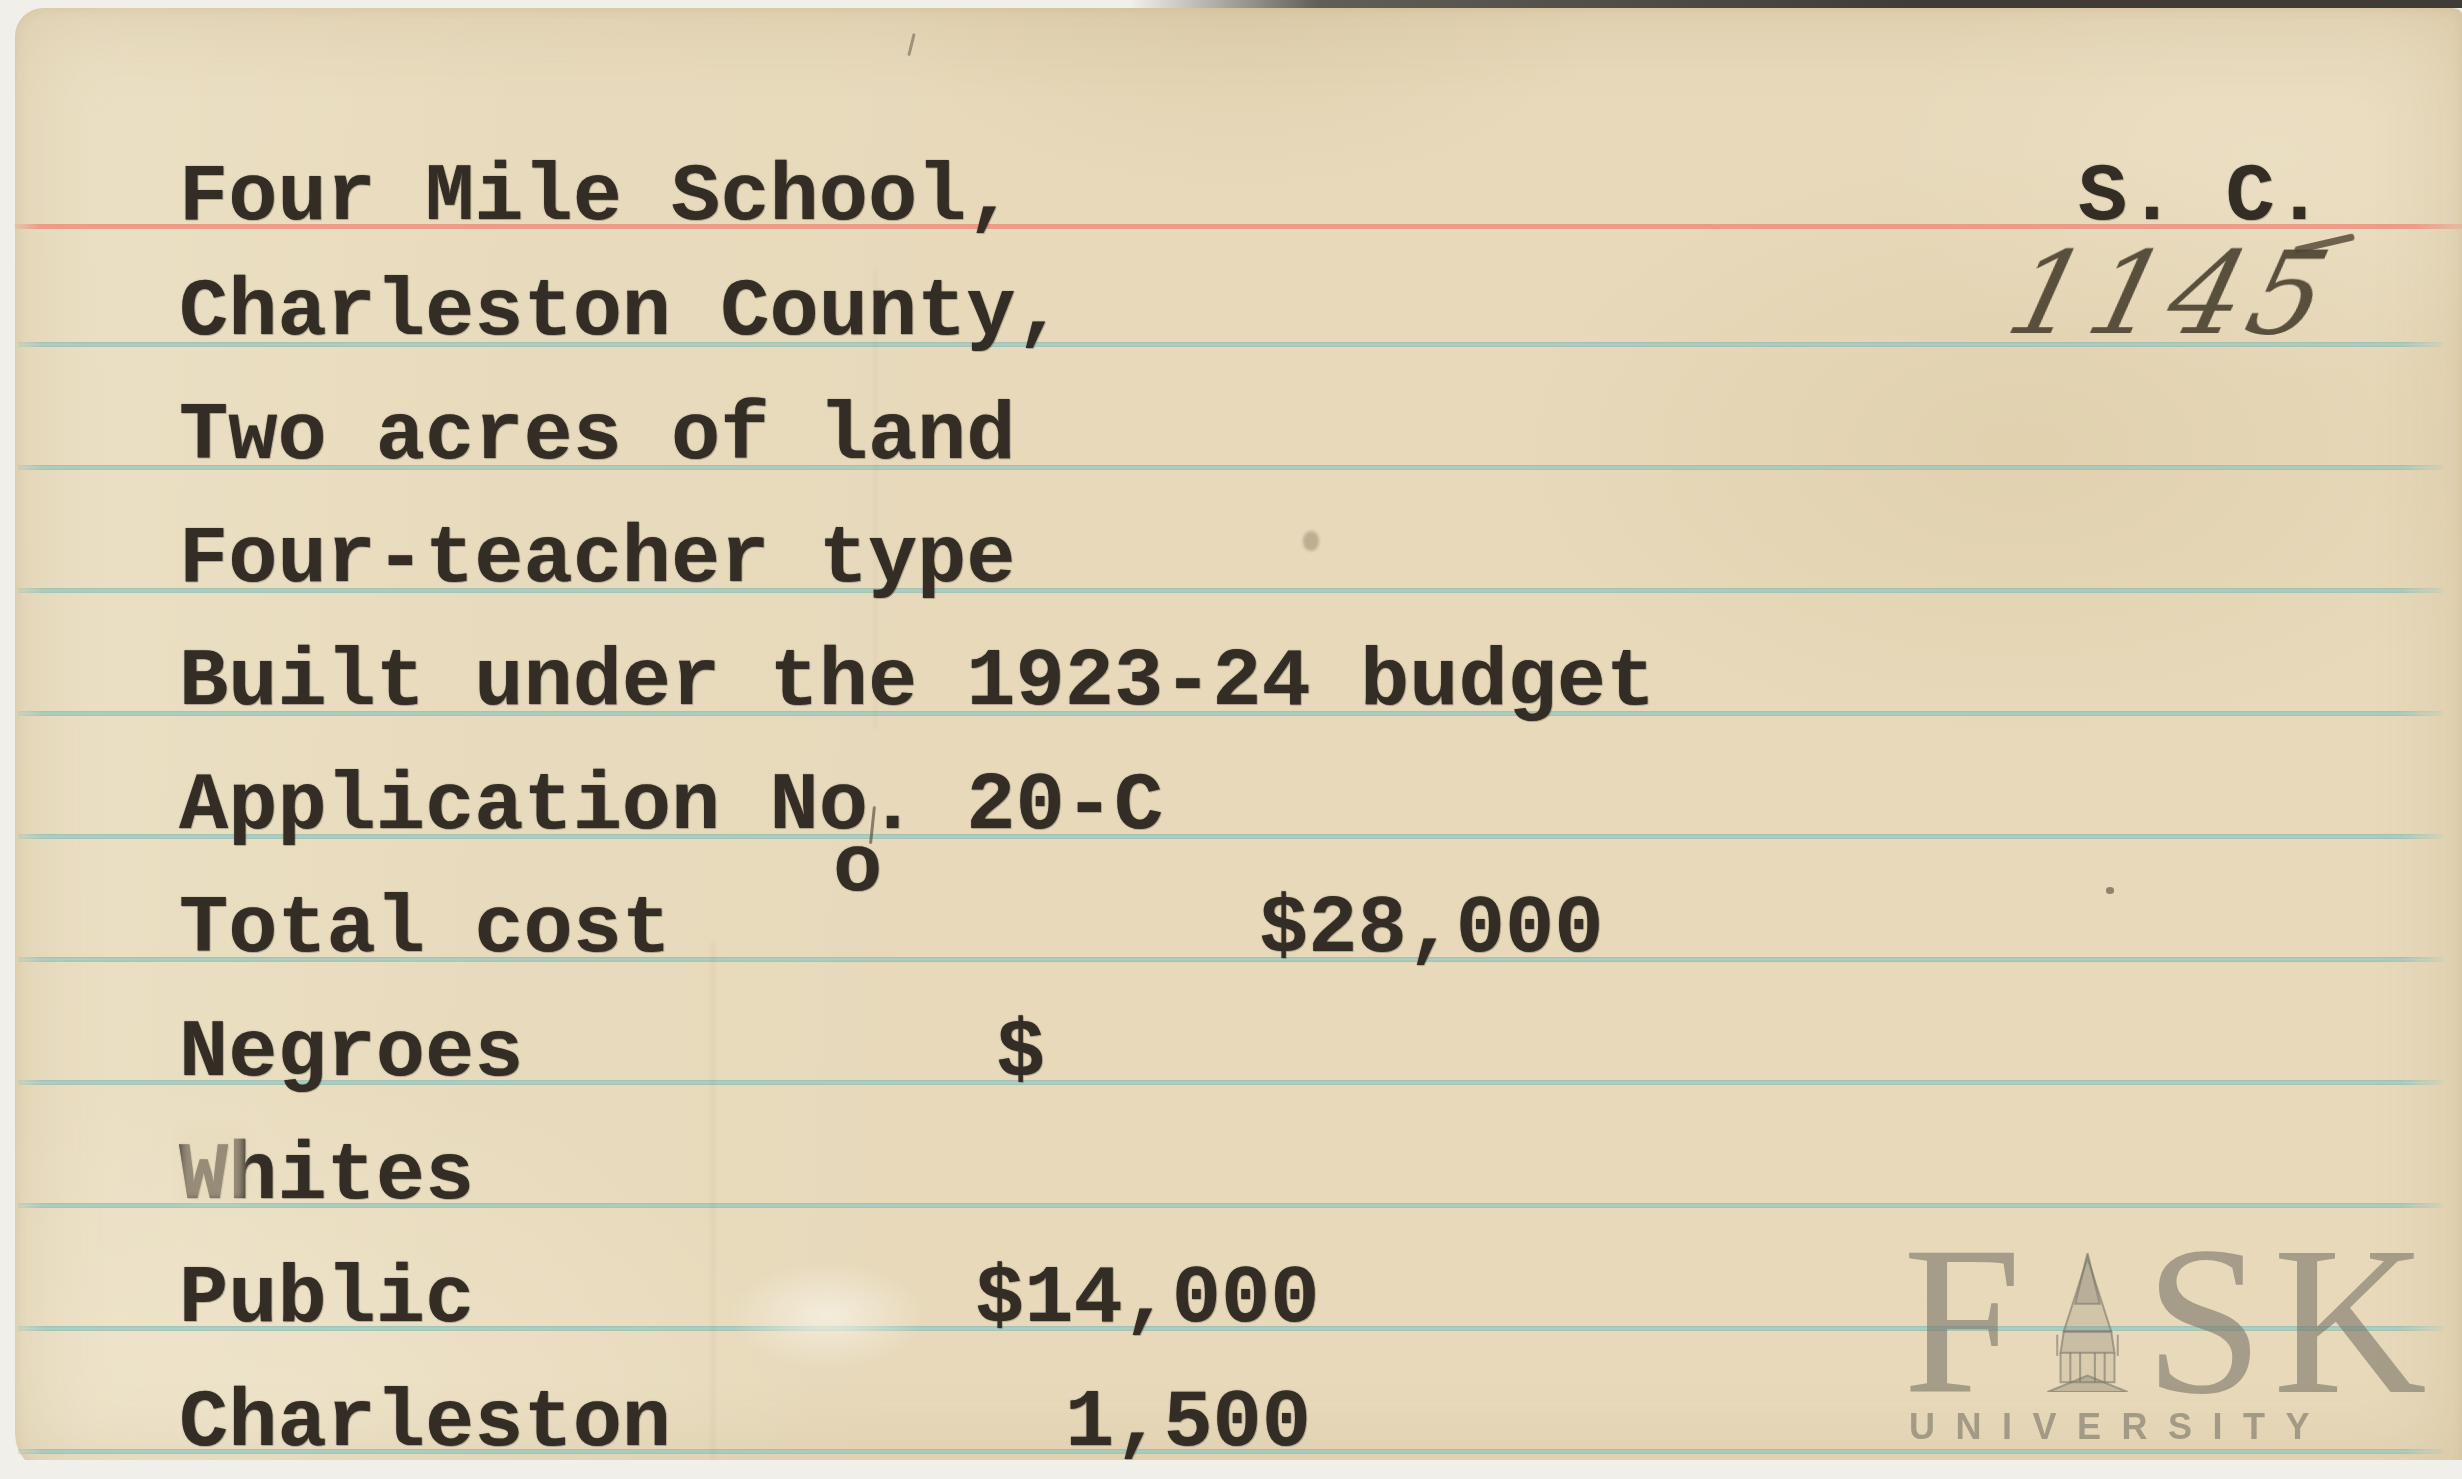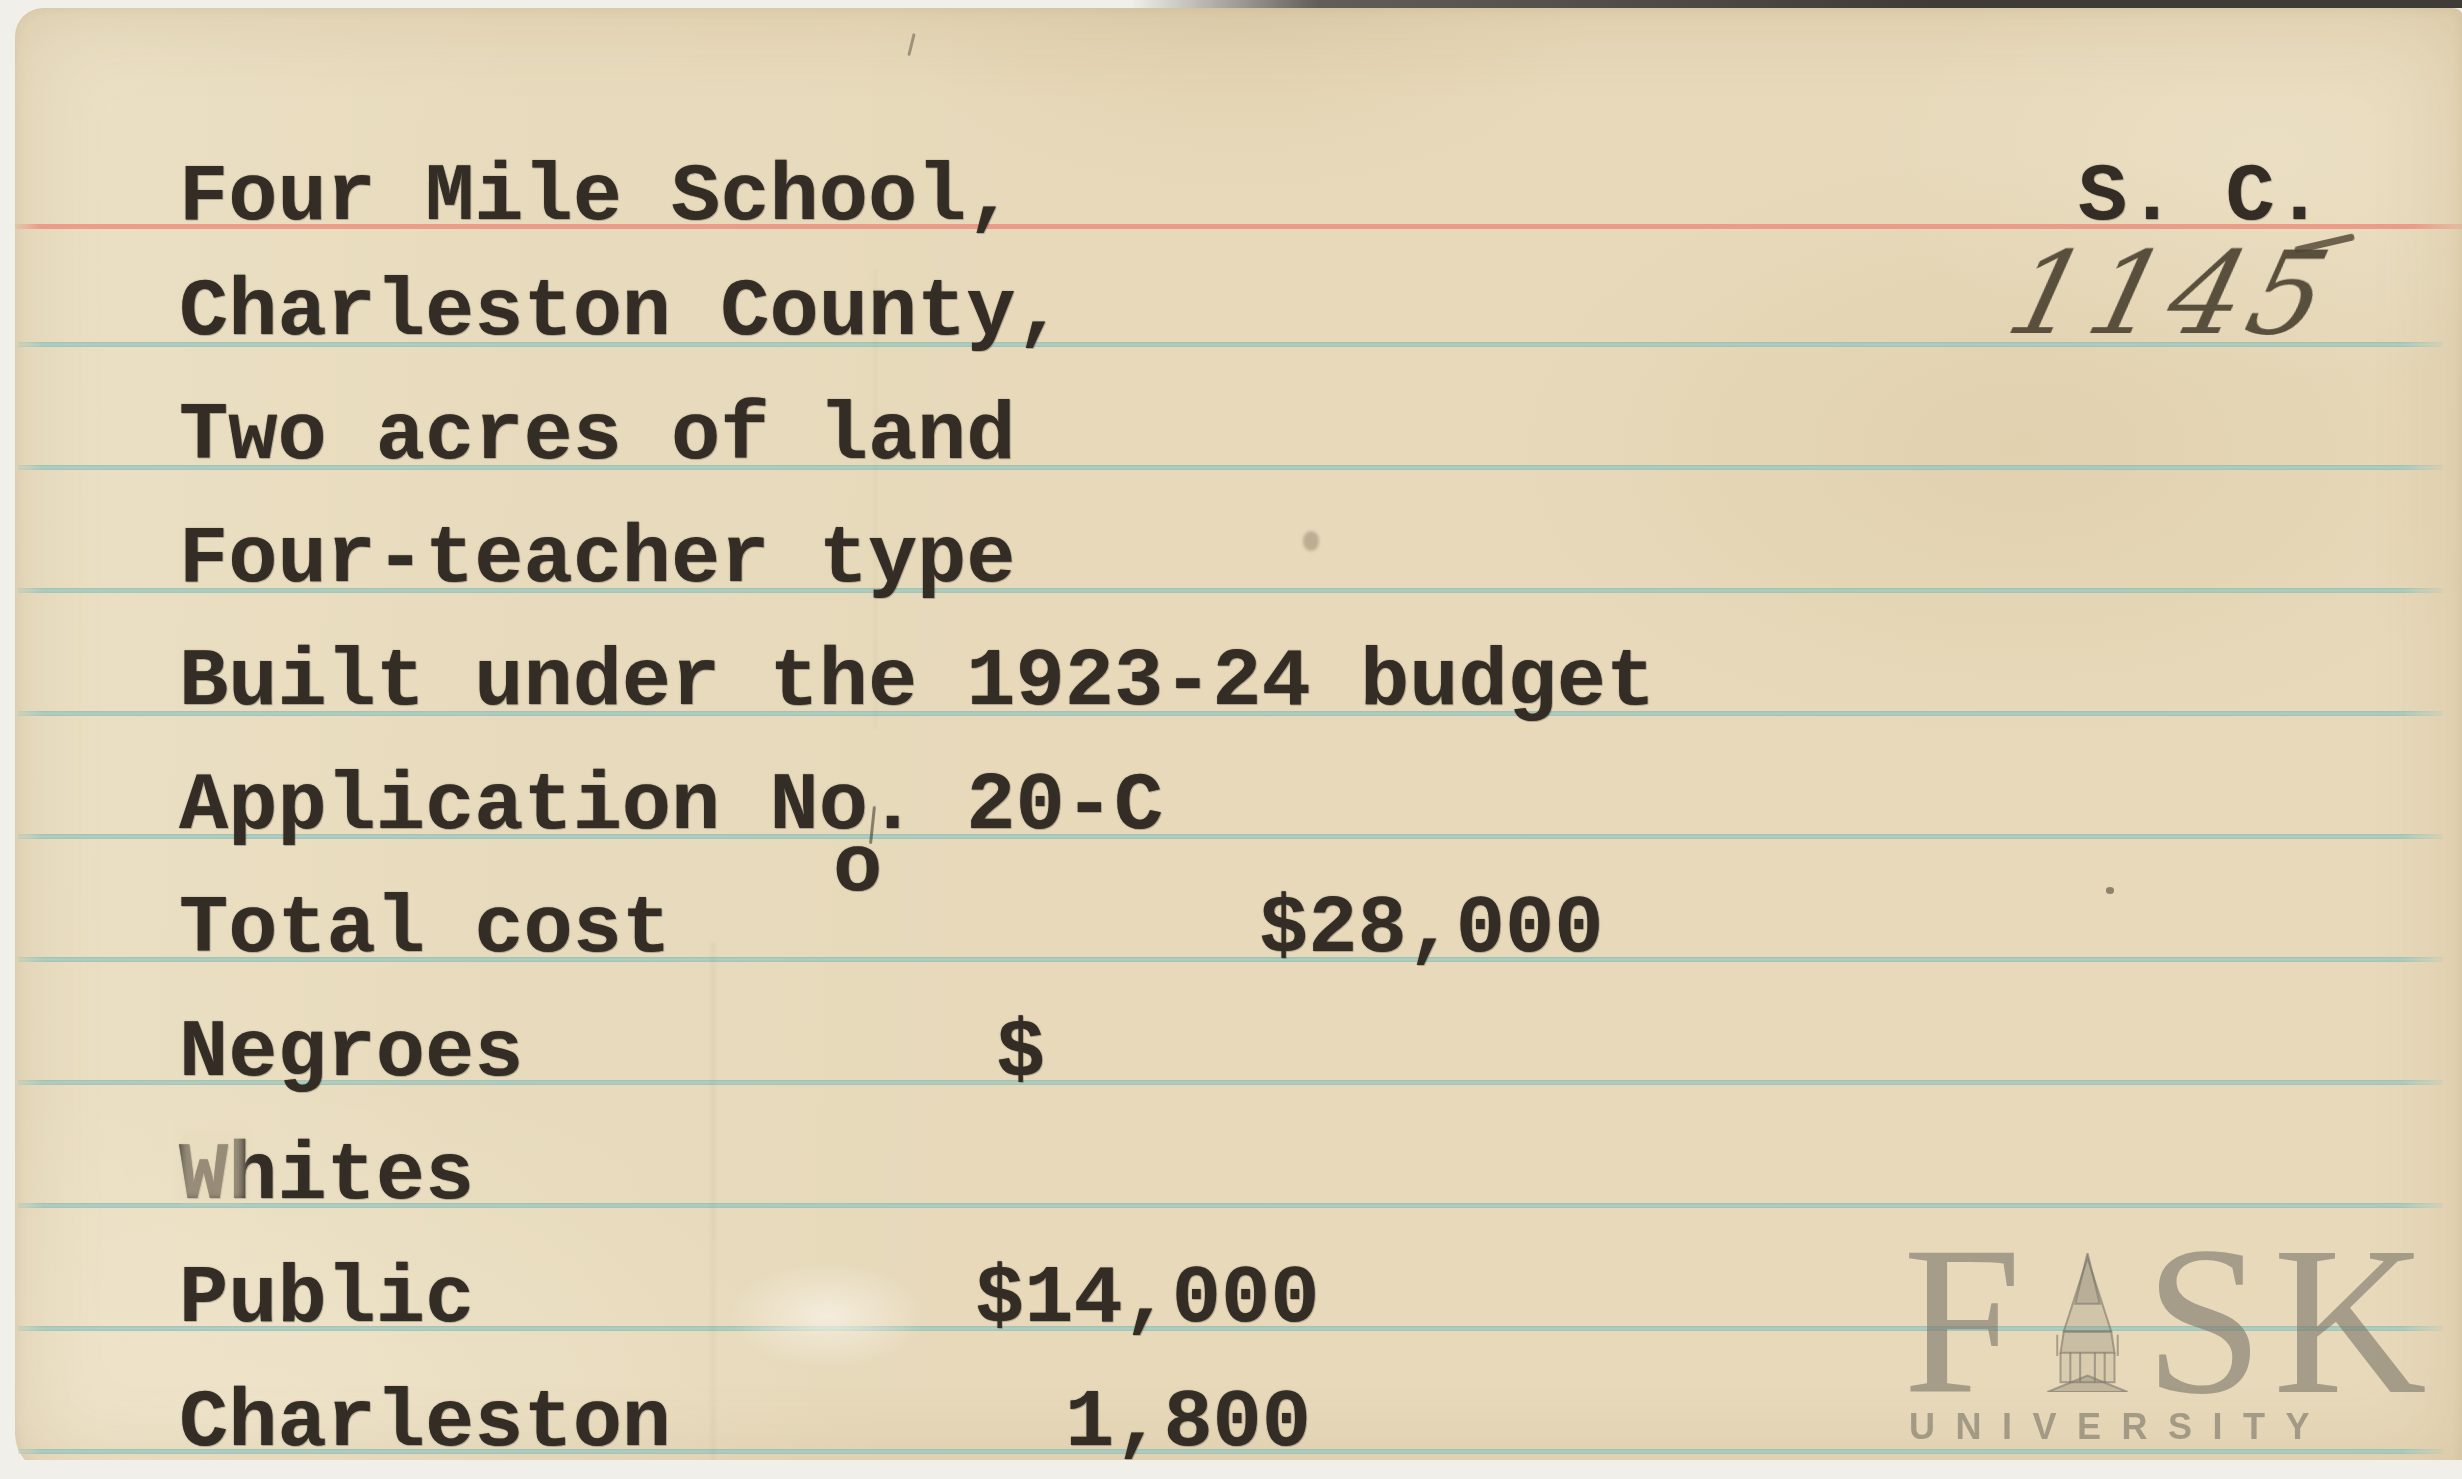--- a/index.html
+++ b/index.html
@@ -114,21 +114,21 @@
   </div>
   <div class="typed" style="top:1136px">
     <span class="row-label">Whites</span>
   </div>
   <div class="typed" style="top:1259px">
     <span class="row-label">Public</span>
     <span class="value" style="left:975px">$14,000</span>
   </div>
   <div class="typed" style="top:1383px">
     <span class="row-label">Charleston</span>
-    <span class="value" style="left:1065px">1,800</span>
+    <span class="value" style="left:1065px">1,500</span>
   </div>
 
   <div class="typed stray-char">o</div>
   <div class="stray-stem"></div>
 
   <div class="handwritten">1145</div>
   <div class="hw-dash"></div>
 
   <div class="watermark">
     <span class="wm-letter">F</span><svg width="97" height="139" viewBox="0 0 118 170">

